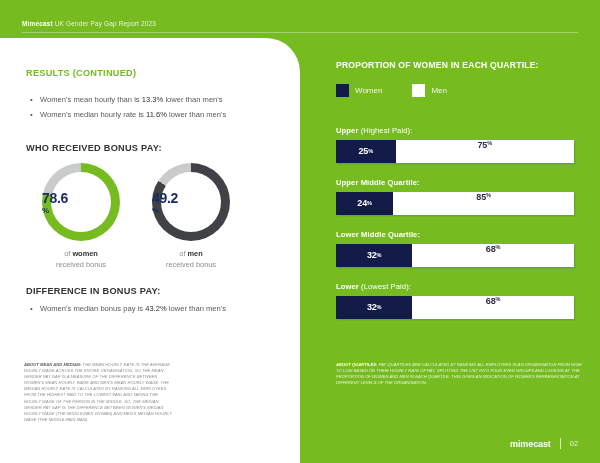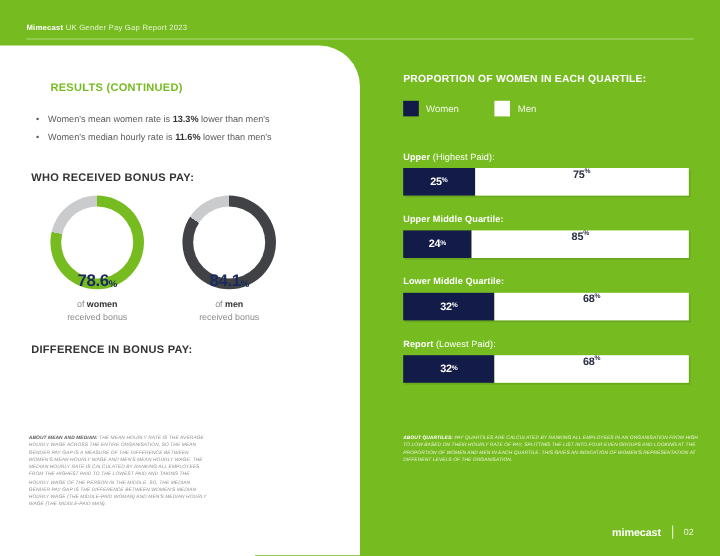--- a/index.html
+++ b/index.html
@@ -40,39 +40,39 @@
   .dark-title { color: #333333; }
 
   ul.bullets { list-style: none; }
   ul.bullets li {
     position: relative; padding-left: 10px;
     font-size: 7.6px; color: #58595b; line-height: 15px; white-space: nowrap;
   }
   ul.bullets li::before {
     content: "•"; position: absolute; left: 0; top: 0; color: #58595b;
   }
-  ul.bullets li b { color: #333333; font-weight: bold; }
+  ul.bullets li b { color: #333333; font-weight: normal; }
 
   
   .donut-row { position: absolute; left: 26px; top: 163px; width: 250px; }
   .donut-block { position: absolute; top: 0; width: 110px; text-align: center; }
   .donut-women { left: 0; }
   .donut-men { left: 110px; }
   .donut {
     position: relative; width: 78px; height: 78px; margin: 0 auto;
     border-radius: 50%;
   }
   .donut .hole {
     position: absolute; left: 9px; top: 9px; width: 60px; height: 60px;
     background: #ffffff; border-radius: 50%;
   }
   .donut .val {
     position: absolute; left: 0; top: 0; width: 78px; height: 78px;
-    display: flex; align-items: flex-end; justify-content: center;
-    font-size: 14px; font-weight: bold; color: #1b2a5e; letter-spacing: -.3px;
+    display: flex; align-items: flex-start; justify-content: center;
+    font-size: 14px; font-weight: bold; color: #1b2a5e; letter-spacing: -.3px; flex-direction: column;
   }
   .donut .val sup { font-size: 8px; font-weight: bold; top: -.45em; }
   .donut-caption {
     margin-top: 7px; font-size: 7.4px; color: #8a8c8e; line-height: 11px;
   }
   .donut-caption b { color: #333333; font-weight: bold; }
 
   
   .footnote-left {
     position: absolute; left: 24px; top: 362px; width: 150px;
@@ -139,27 +139,27 @@
   <div class="topbar">
     <div class="topbar-text">
       <b>Mimecast</b>
       <span class="sub">UK Gender Pay Gap Report 2023</span>
     </div>
     <div class="topbar-rule"></div>
   </div>
 
   <div class="panel"></div>
 
-  <div style="position:absolute;left:26px;top:68px;width:260px;margin-left:16px;">
+  <div style="position:absolute;left:26px;top:68px;width:260px;">
     <div class="sect-title green-title">RESULTS (CONTINUED)</div>
   </div>
 
   <ul class="bullets" style="position:absolute;left:30px;top:92px;width:265px;">
     <li>
-      <span>Women's mean women rate is </span><b>13.3%</b><span> lower than men's</span>
+      <span>Women's mean hourly than is </span><b>13.3%</b><span> lower than men's</span>
     </li>
     <li>
       <span>Women's median hourly rate is </span><b>11.6%</b><span> lower than men's</span>
     </li>
   </ul>
 
   <div style="position:absolute;left:26px;top:143px;">
     <div class="sect-title dark-title">WHO RECEIVED BONUS PAY:</div>
   </div>
 
@@ -175,36 +175,39 @@
       <div class="donut-caption">
         <span>of </span><b>women</b><br>
         <span>received bonus</span>
       </div>
     </div>
 
     <div class="donut-block donut-men">
       <div class="donut" id="donut1" style="background: conic-gradient(rgb(64, 66, 69) 0deg, rgb(64, 66, 69) 302.76deg, rgb(201, 203, 204) 302.76deg, rgb(201, 203, 204) 360deg);">
         <div class="hole"></div>
         <div class="val">
-          <span>84.1</span>
+          <span>49.2</span>
             <sup>%</sup>
         </div>
       </div>
       <div class="donut-caption">
         <span>of </span><b>men</b><br>
         <span>received bonus</span>
       </div>
     </div>
   </div>
 
   <div style="position:absolute;left:26px;top:286px;">
     <div class="sect-title dark-title">DIFFERENCE IN BONUS PAY:</div>
   </div>
 
   <ul class="bullets" style="position:absolute;left:30px;top:301px;width:265px;">
+    <li>
+      <span>Women's median bonus pay is </span><b>43.2%</b><span> lower than men's</span>
+    </li>
   </ul>
 
   <div class="footnote-left">
     <b>ABOUT MEAN AND MEDIAN:</b><span> THE MEAN HOURLY RATE IS THE AVERAGE HOURLY WAGE ACROSS THE ENTIRE ORGANISATION, SO THE MEAN GENDER PAY GAP IS A MEASURE OF THE DIFFERENCE BETWEEN WOMEN'S MEAN HOURLY WAGE AND MEN'S MEAN HOURLY WAGE. THE MEDIAN HOURLY RATE IS CALCULATED BY RANKING ALL EMPLOYEES FROM THE HIGHEST PAID TO THE LOWEST PAID AND TAKING THE HOURLY WAGE OF THE PERSON IN THE MIDDLE. SO, THE MEDIAN GENDER PAY GAP IS THE DIFFERENCE BETWEEN WOMEN'S MEDIAN HOURLY WAGE (THE MIDDLE-PAID WOMAN) AND MEN'S MEDIAN HOURLY WAGE (THE MIDDLE-PAID MAN).</span>
   </div>
 
   <div class="rightcol">
     <div class="right-head">PROPORTION OF WOMEN IN EACH QUARTILE:</div>
     <div class="legend">
       <div class="legend-item">
@@ -264,21 +267,21 @@
         </div>
         <div class="q-men" id="qm2" style="width: 68%;">
           <span>68</span>
             <sup>%</sup>
         </div>
       </div>
     </div>
 
     <div class="q-group">
       <div class="q-label">
-        <b>Report</b><span> (Lowest Paid):</span>
+        <b>Lower</b><span> (Lowest Paid):</span>
       </div>
       <div class="q-bar">
         <div class="q-women" id="qw3" style="width: 32%;">
           <span>32</span>
             <sup>%</sup>
         </div>
         <div class="q-men" id="qm3" style="width: 68%;">
           <span>68</span>
             <sup>%</sup>
         </div>

